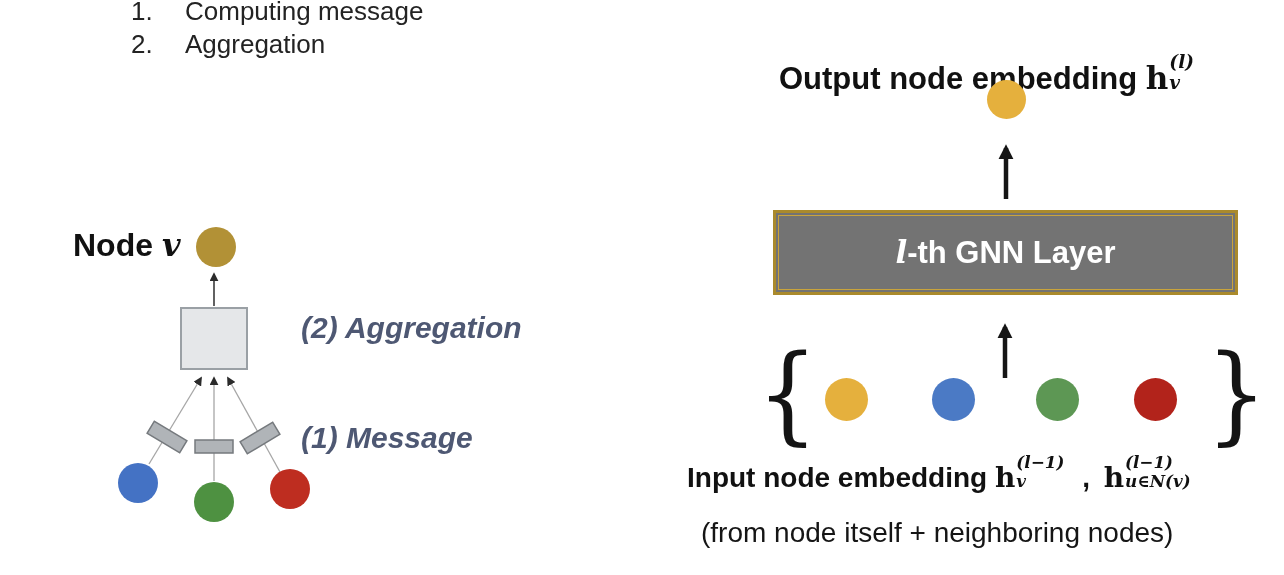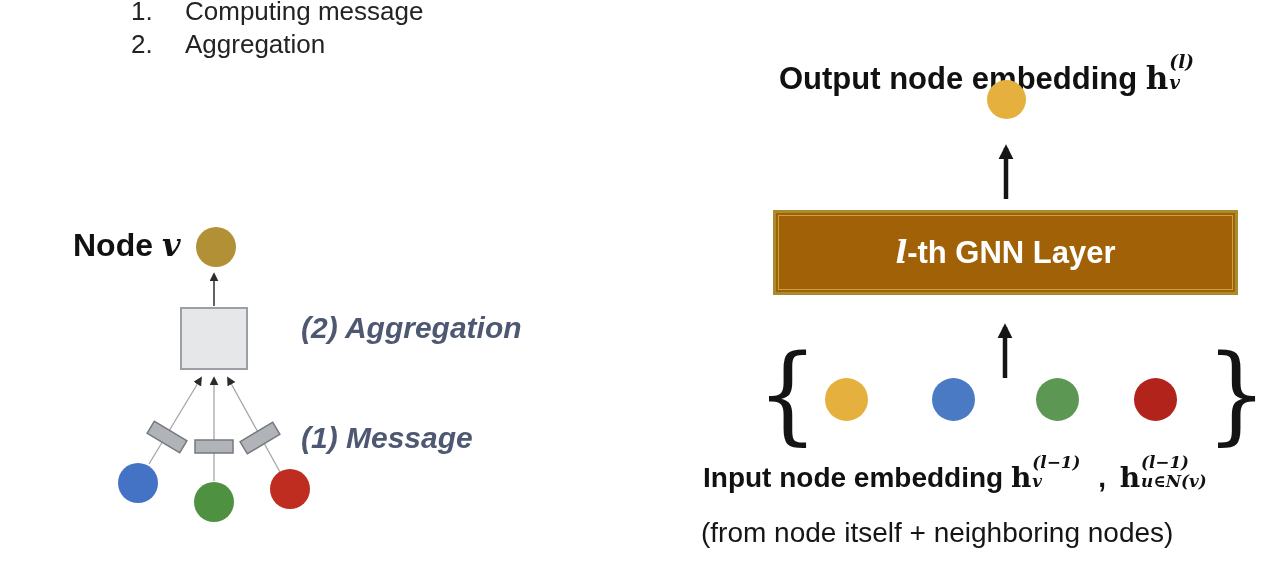--- a/index.html
+++ b/index.html
@@ -21,21 +21,21 @@
   #agg-label { left:301px; top:311px; }
   #msg-label { left:301px; top:407px;margin-top:14px; }
   svg.overlay { position:absolute; left:0; top:0; pointer-events:none; }
 
   
   #out-title { left:779px; top:60px; font-size:31px; font-weight:bold; color:#111; white-space:nowrap; }
   #gnn-box { left:773px; top:210px; width:465px; height:85px; box-sizing:border-box; border:3px solid #aa8a2c; background:#d9a934; display:flex; align-items:center; justify-content:center; }
   #gnn-box .inner { position:absolute; inset:2px; border:1px solid #c9a43c; }
   #gnn-box .lbl { position:relative; font-size:31px; font-weight:bold; color:#fff; }
   .brace { font-family:"DejaVu Serif", serif; font-size:96px; line-height:104px; color:#141414; transform:scaleY(1.12); transform-origin:center; }
-  #input-line { left:687px; top:461px; font-size:28px; font-weight:bold; color:#111; white-space:nowrap;margin-left:16px; }
+  #input-line { left:687px; top:461px; font-size:28px; font-weight:bold; color:#111; white-space:nowrap; }
   #input-note { left:701px; top:517px; font-size:28px; color:#151515; white-space:nowrap; }
 
   
   .math { display:inline-flex; align-items:flex-start; }
   .mbase { font-family:"DejaVu Serif", serif; font-weight:bold; }
   .supsub { display:inline-flex; flex-direction:column; align-items:flex-start;
             font-family:"DejaVu Serif", serif; font-style:italic; font-weight:600;
             font-size:0.60em; line-height:1.12; transform:translateY(-0.45em); margin-left:1px; }
   .comma { font-weight:bold; padding:0 6px 0 10px; }
 </style>
@@ -98,21 +98,21 @@
   <svg class="overlay" style="left:640px;" width="644" height="575" viewBox="0 0 644 575">
     <defs>
       <marker id="ah-big" viewBox="0 0 10 10" refX="7.5" refY="5" markerWidth="3.4" markerHeight="3.4" orient="auto-start-reverse">
         <path d="M0,0 L10,5 L0,10 z" fill="#151515"></path>
       </marker>
     </defs>
     <line x1="366" y1="199" x2="366" y2="148" stroke="#151515" stroke-width="4.5" marker-end="url(#ah-big)"></line>
     <line x1="365" y1="378" x2="365" y2="327" stroke="#151515" stroke-width="4.5" marker-end="url(#ah-big)"></line>
   </svg>
 
-  <div id="gnn-box" class="abs" style="background: #a16207; border-color: rgb(170, 138, 44);">
+  <div id="gnn-box" class="abs" style="background: #737373; border-color: rgb(170, 138, 44);">
     <div class="inner" style="border-color: rgb(201, 164, 60);"></div>
     <div class="lbl" style="color: rgb(255, 255, 255);">
       <span class="serif-var">l</span><span>-th GNN Layer</span>
     </div>
   </div>
 
   <div class="abs brace" style="left:757px; top:342px;">{</div>
   <div class="abs brace" style="left:1206px; top:342px;">}</div>
 
   <div class="abs circle" style="left: 825px; top: 378px; width: 43px; height: 43px; background: rgb(229, 176, 61);"></div>

